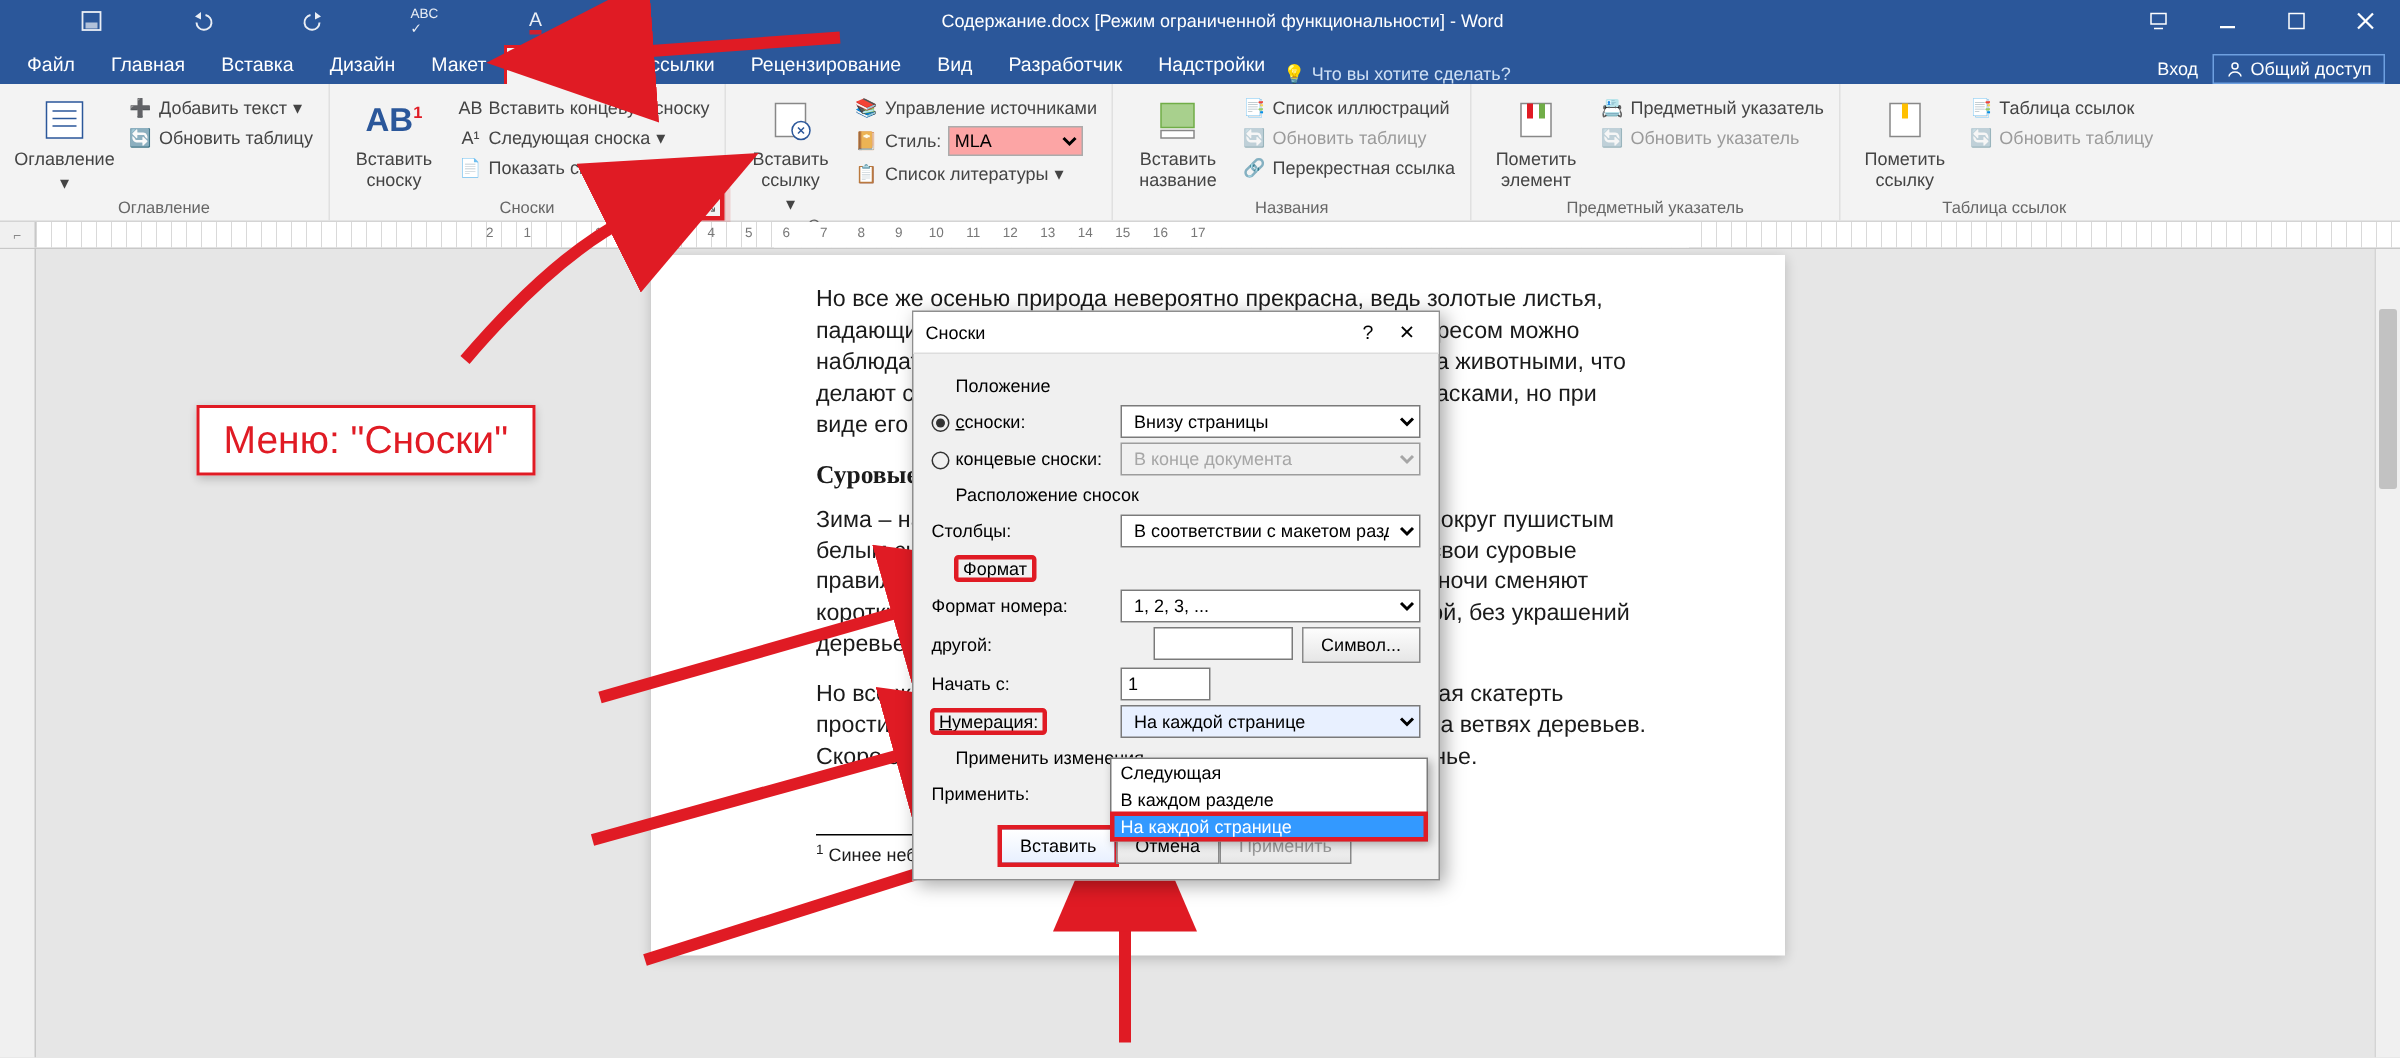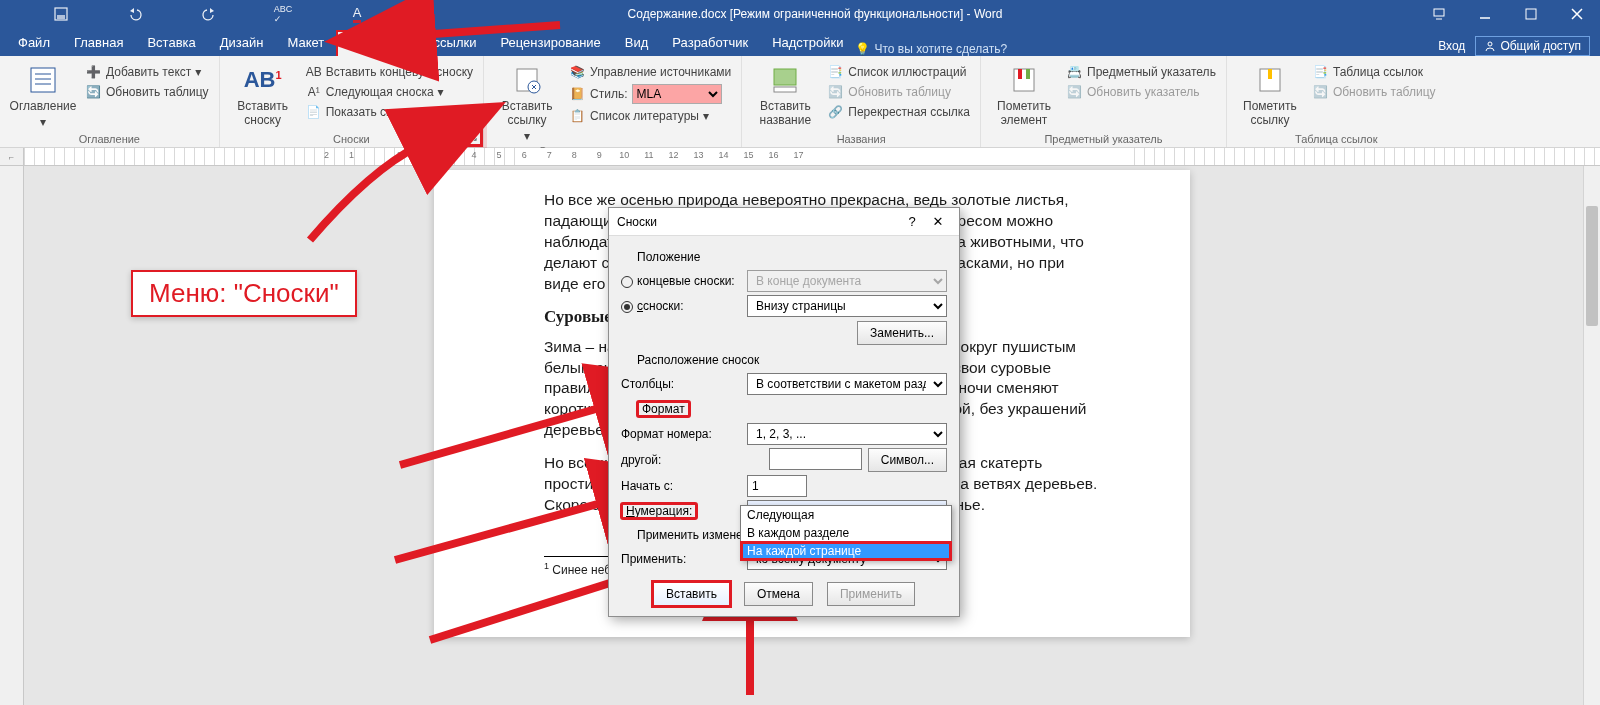--- a/index.html
+++ b/index.html
@@ -62,21 +62,21 @@
   .sect-label { font-size:12px; margin:6px 16px 6px; }
   .frow { display:flex; align-items:center; margin:3px 0; gap:8px;}
   .frow .lbl{ width:118px; }
   .frow .ctrl{ flex:1; }
   .frow select, .frow input[type=text]{ width:100%; height:22px; border:1px solid #7a7a7a; background:#fff; font-size:12px; padding:0 4px;}
   .frow input[disabled], .frow select[disabled]{ background:#f0f0f0; color:#888;}
   .btn { height:24px; padding:0 12px; border:1px solid #8a8a8a; background:linear-gradient(#fdfdfd,#e6e6e6); font-size:12px; cursor:pointer;}
   .btn.primary{ outline:3px solid #e01b24; outline-offset:-1px; background:linear-gradient(#fff,#e8f0ff); border-color:#5b8dd6;}
   .btn[disabled]{ color:#999; }
   .hl-box { outline:3px solid #e01b24; outline-offset:-2px; padding:1px 5px !important; border-radius:2px; display:inline-block;}
-  .dlg-buttons{ display:flex; justify-content:center; gap:14px; margin-top:12px;}
+  .dlg-buttons{ display:flex; justify-content:center; margin-top:12px;}
 
   
   .dd-open { position:absolute; border:1px solid #7a7a7a; background:#fff; font-size:12px; z-index:101; box-shadow:2px 2px 6px rgba(0,0,0,.3);}
   .dd-open .opt{ padding:2px 6px; white-space:nowrap;}
   .dd-open .opt.sel{ background:#3399ff; color:#fff; outline:3px solid #e01b24; outline-offset:-2px;}
 
   
   .callout { position:absolute; background:#fff; border:2px solid #e01b24; color:#e01b24; font-size:26px; font-weight:500; padding:6px 16px; font-family:Arial,sans-serif; z-index:50; box-shadow:0 2px 6px rgba(0,0,0,.2);}
 
   
@@ -354,28 +354,27 @@
 
 <div class="dialog">
   <div class="dlg-title">
     <span class="t">Сноски</span>
     <span class="hb">?</span>
     <span class="hb">✕</span>
   </div>
   <div class="dlg-body">
     <div class="sect-label">Положение</div>
     <div class="frow">
+      <span class="lbl"><span class="radio checked"></span><u>с</u><span style="text-decoration:none;">сноски:</span></span>
+      <span class="ctrl"><select><option>Внизу страницы</option></select></span>
+    </div>
+    <div class="frow">
       <span class="lbl"><span class="radio"></span><span>концевые сноски:</span></span>
       <span class="ctrl"><select disabled=""><option>В конце документа</option></select></span>
     </div>
-    <div class="frow">
-      <span class="lbl"><span class="radio checked"></span><u>с</u><span style="text-decoration:none;">сноски:</span></span>
-      <span class="ctrl"><select><option>Внизу страницы</option></select></span>
-    </div>
-    <div style="text-align:right; margin:4px 0 8px;"><button class="btn">Заменить...</button></div>
 
     <div class="sect-label">Расположение сносок</div>
     <div class="frow">
       <span class="lbl">Столбцы:</span>
       <span class="ctrl"><select><option>В соответствии с макетом раздела</option></select></span>
     </div>
 
     <div class="sect-label"><span class="hl-box">Формат</span></div>
     <div class="frow">
       <span class="lbl">Формат номера:</span>

